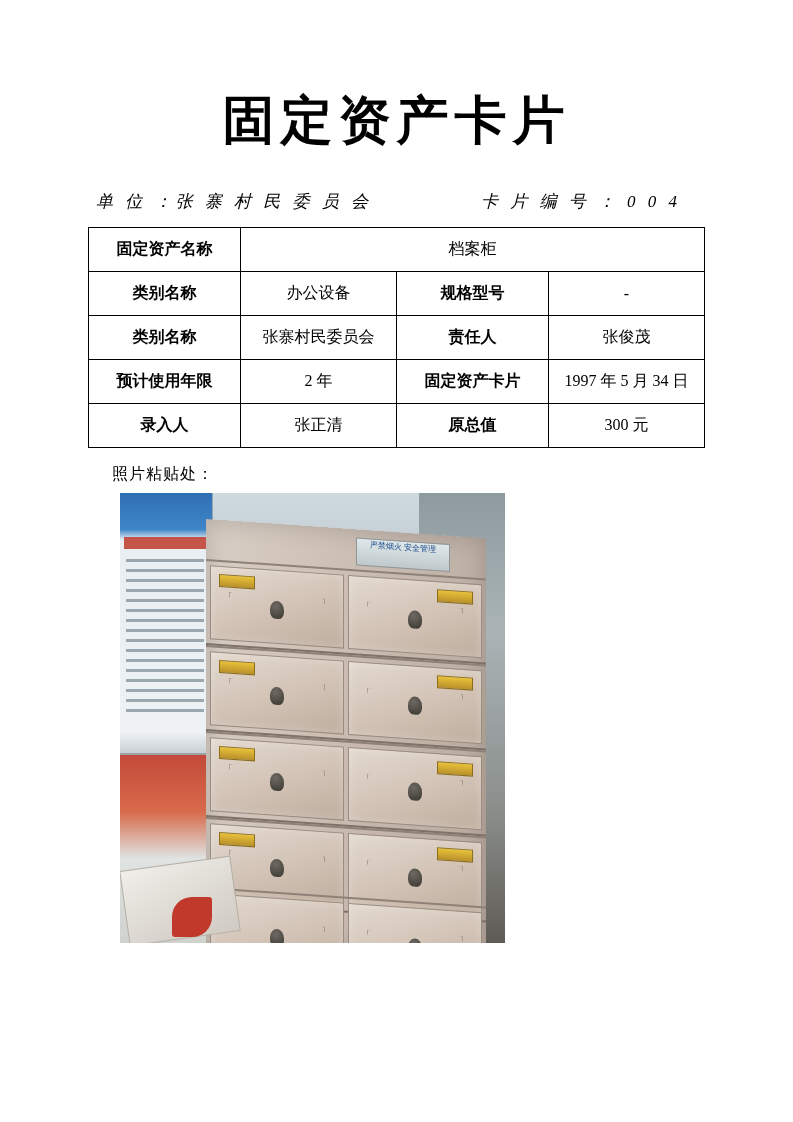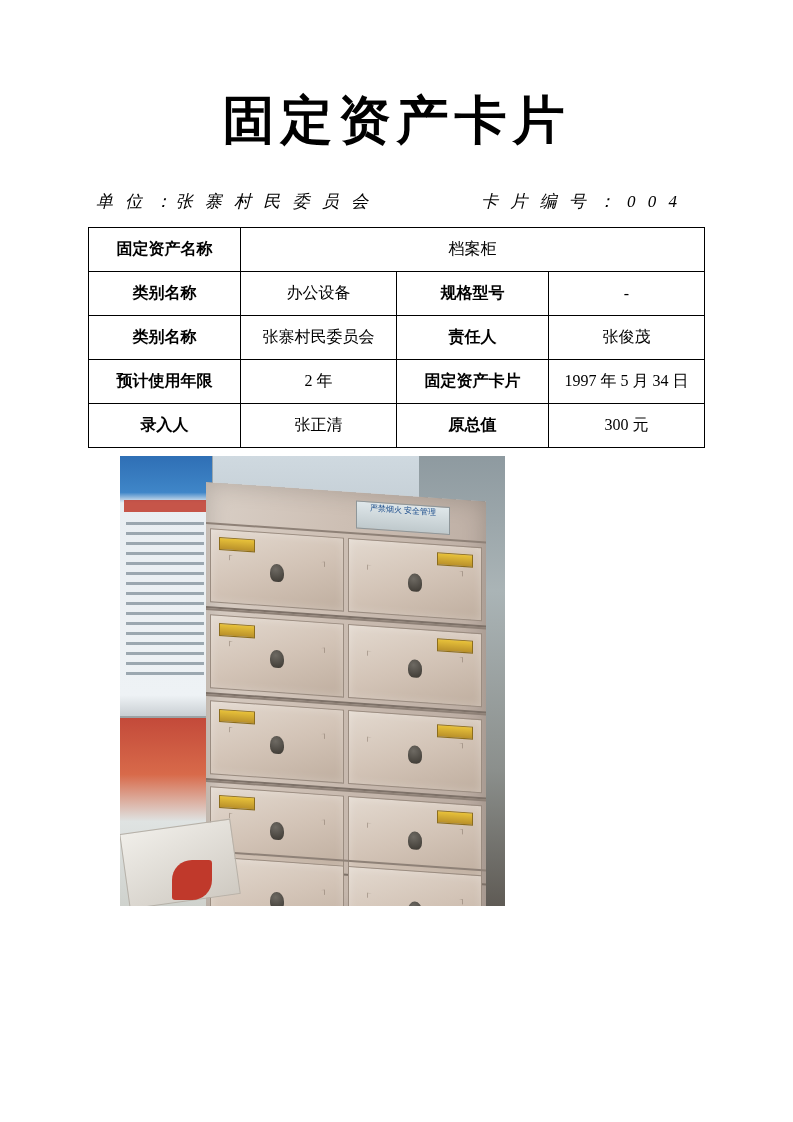--- a/index.html
+++ b/index.html
@@ -264,20 +264,21 @@
       </tr>
       <tr>
         <td class="lbl">录入人</td>
         <td>张正清</td>
         <td class="lbl">原总值</td>
         <td>300 元</td>
       </tr>
     </tbody>
   </table>
 
+  <div class="photo-label">照片粘贴处：</div>
 
   <div class="photo-wrap">
     <div class="ph-bg"></div>
 
     <div class="ph-poster">
       <div class="ptitle"></div>
       <div class="pline" style="top:66px;"></div>
       <div class="pline" style="top:76px;"></div>
       <div class="pline" style="top:86px;"></div>
       <div class="pline" style="top:96px;"></div>

